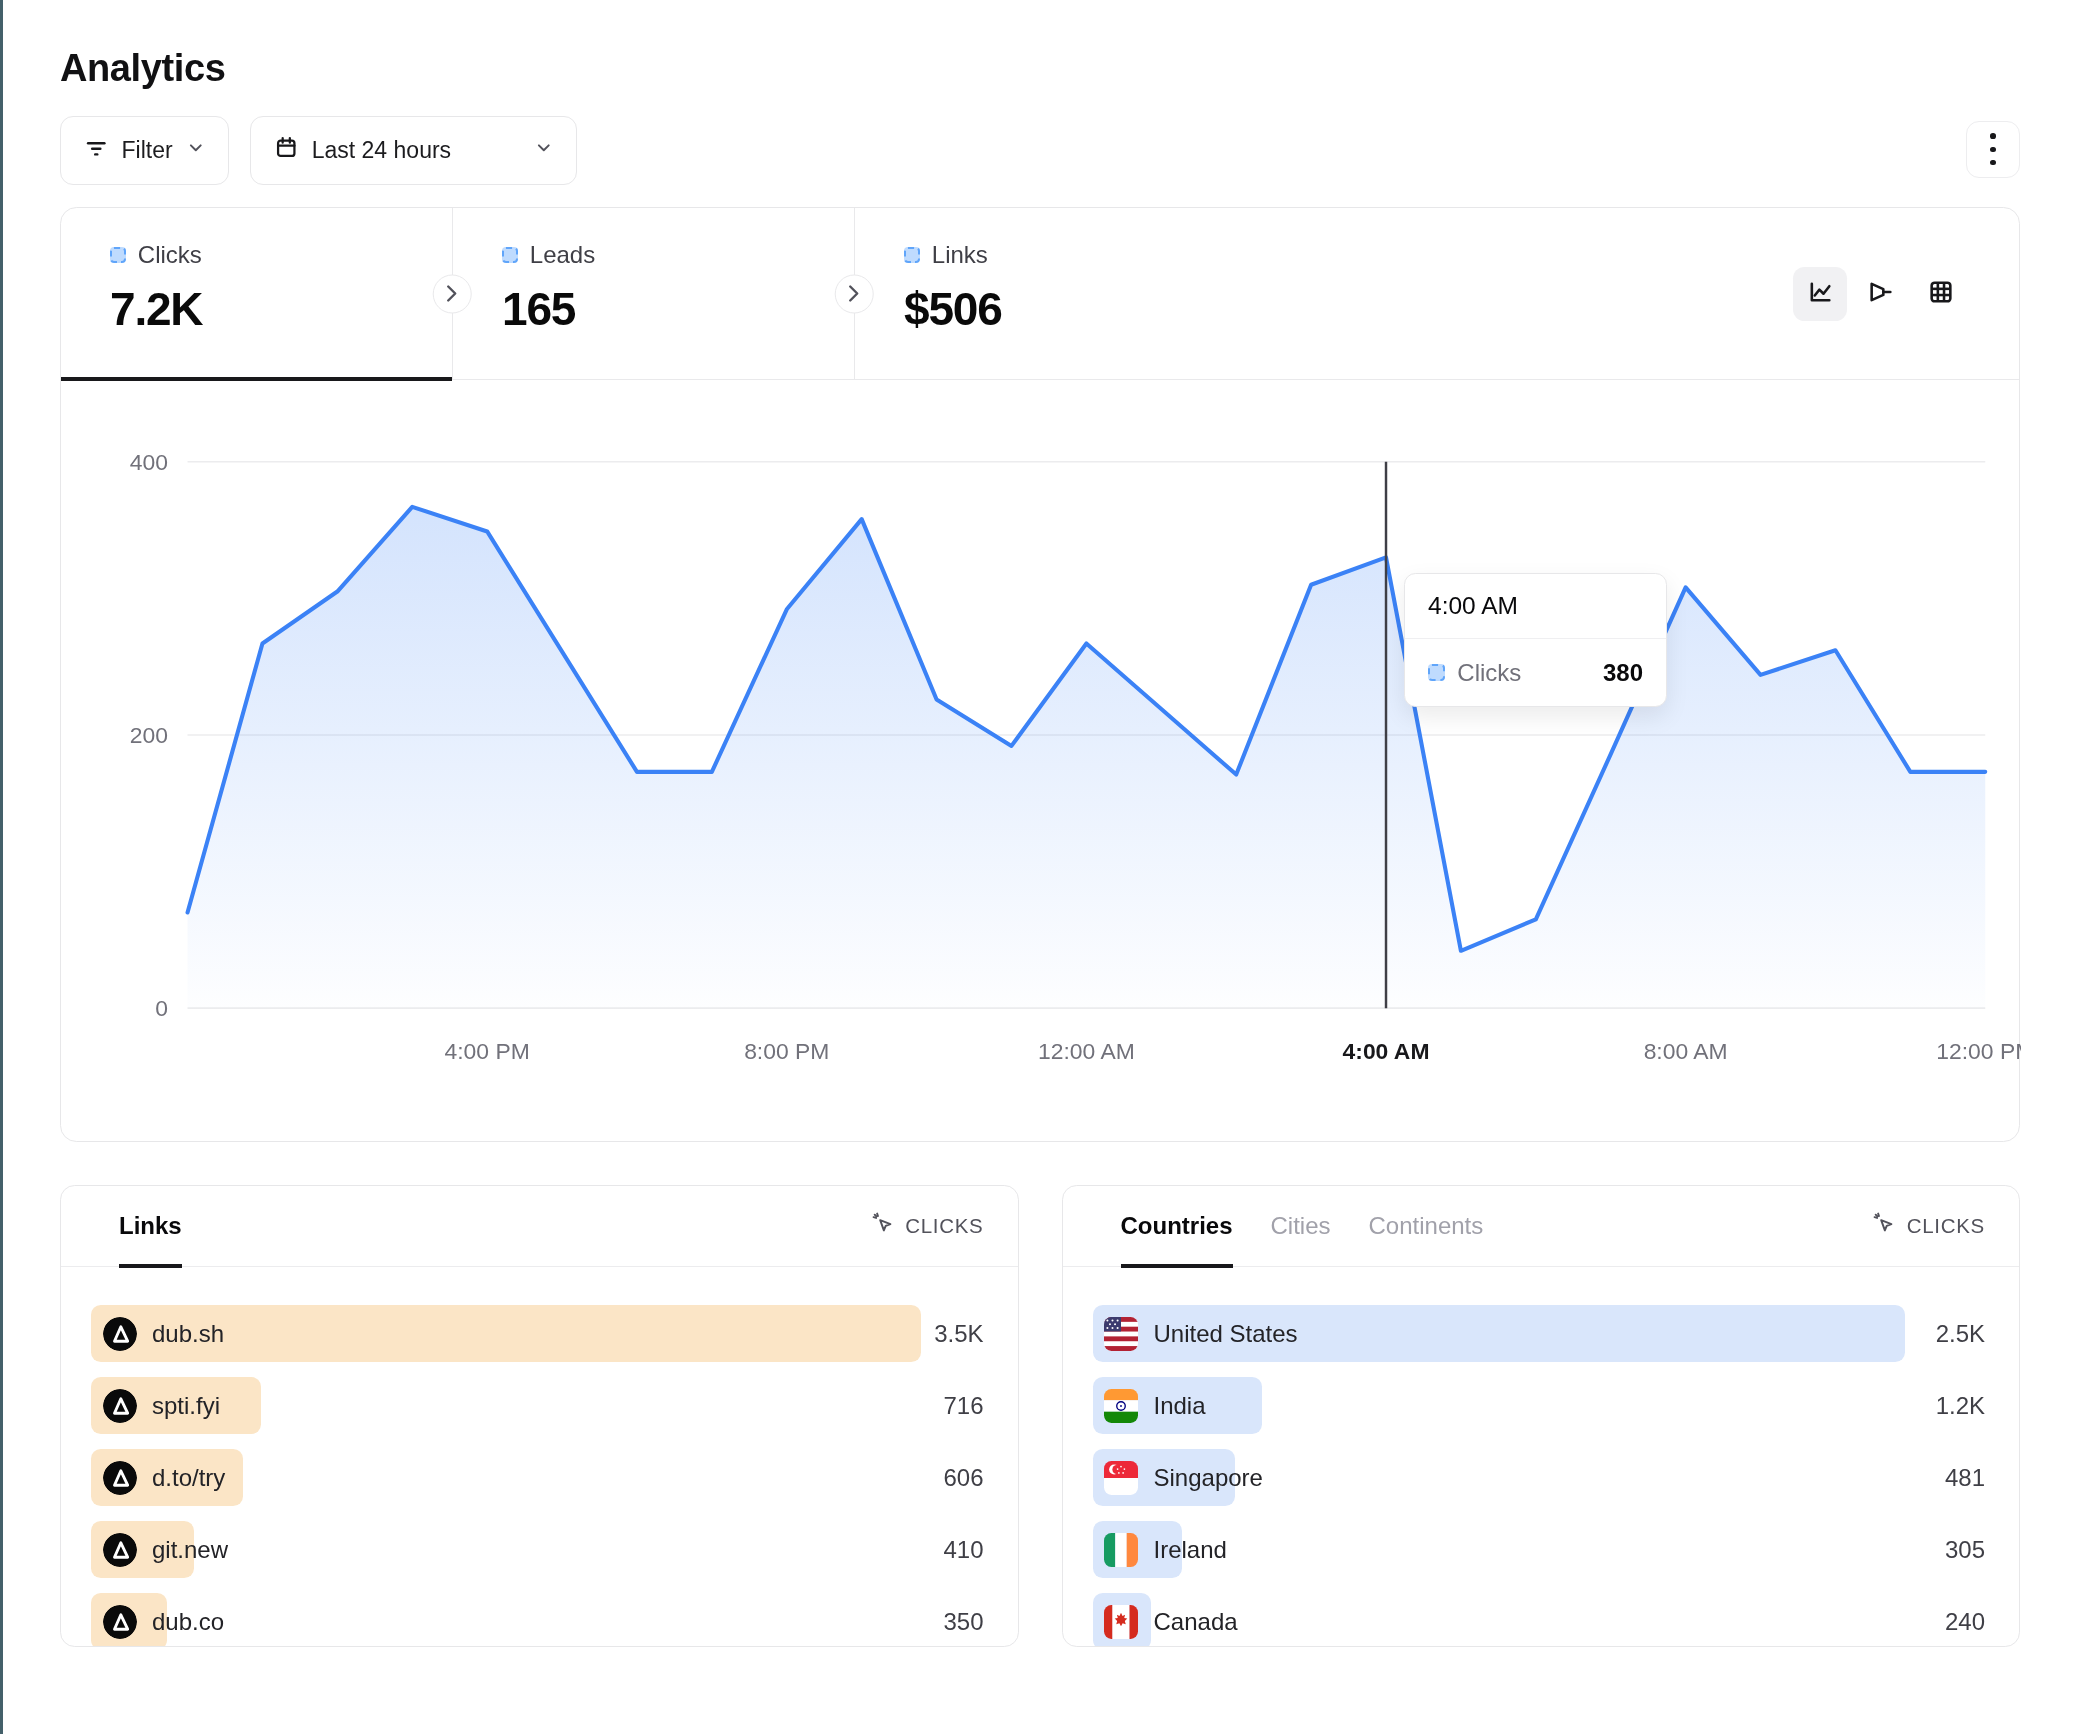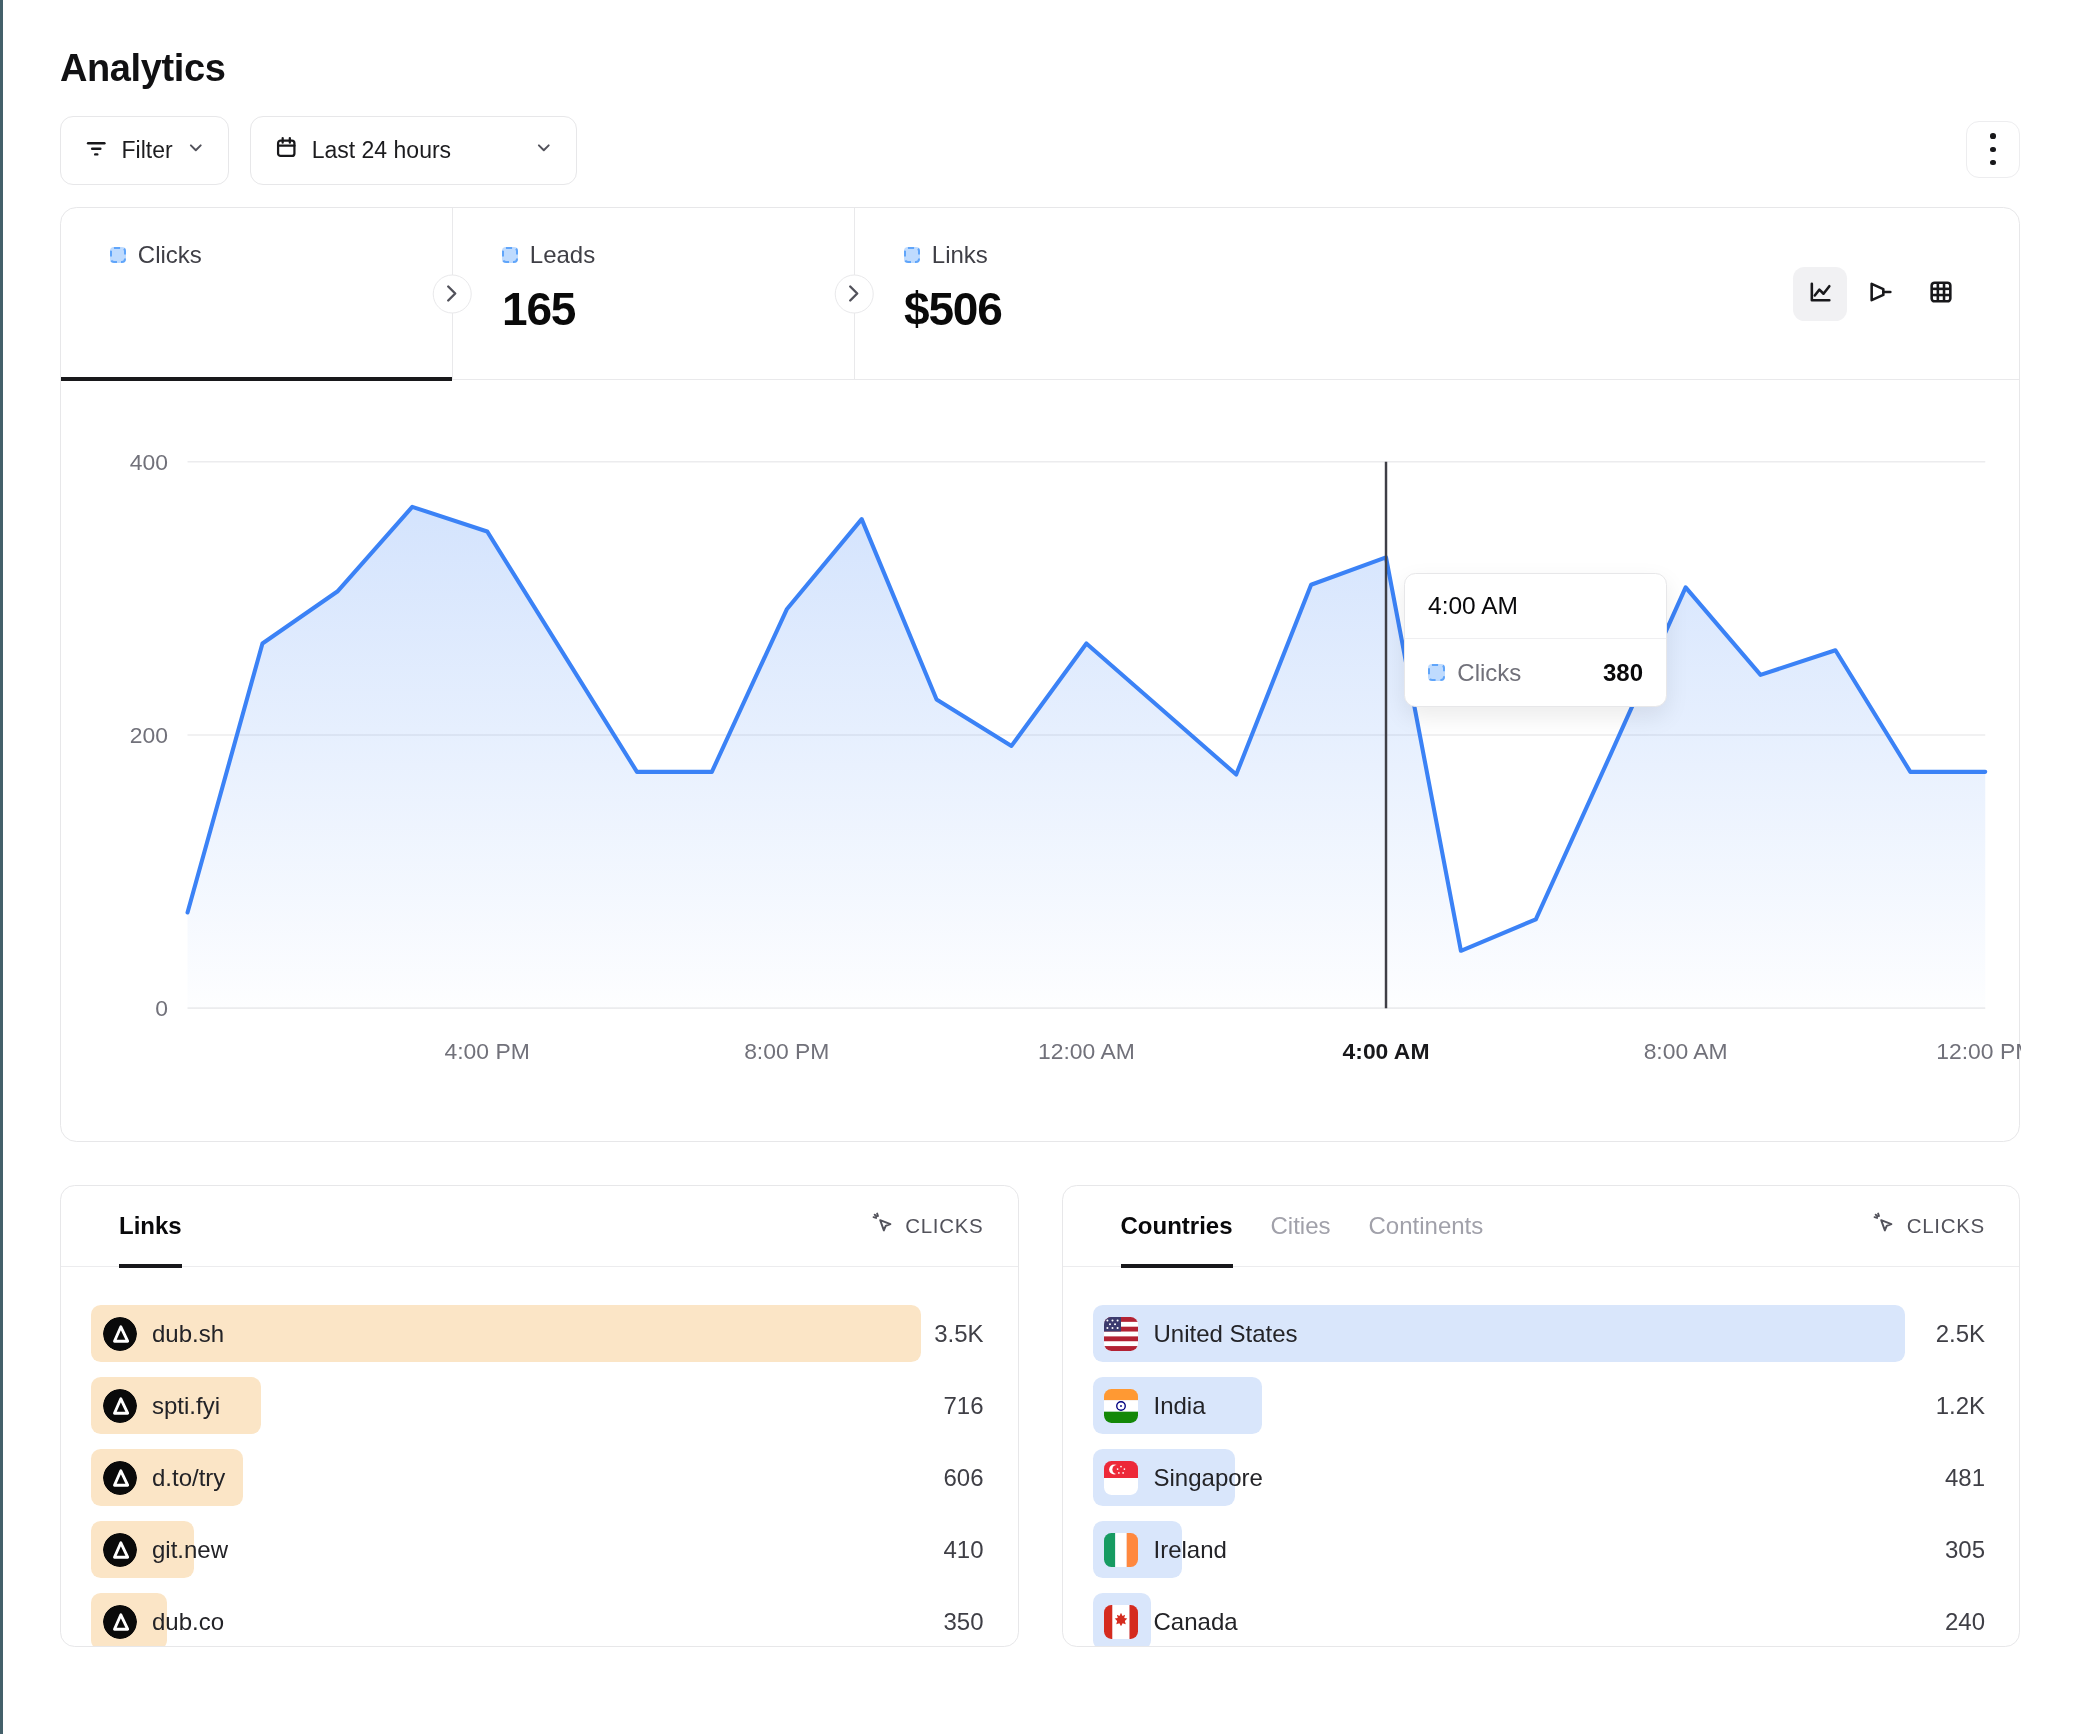--- a/index.html
+++ b/index.html
@@ -133,20 +133,21 @@
   </div>
 
   <section class="chart-card">
     <div class="stats-row">
 
       <div class="stat stat-clicks active">
         <div class="stat-top">
           <span class="legend-sq"></span>
           <span>Clicks</span>
         </div>
+        <div class="stat-value">7.2K</div>
       </div>
 
       <div class="stat-divider">
         <button class="circ-next">
           <svg width="13" height="18" viewBox="0 0 12 18" fill="none" stroke="#52525b" stroke-width="2.4" stroke-linecap="round" stroke-linejoin="round">
               <path d="M2 2l7 7-7 7"></path>
             </svg>
         </button>
       </div>
 

